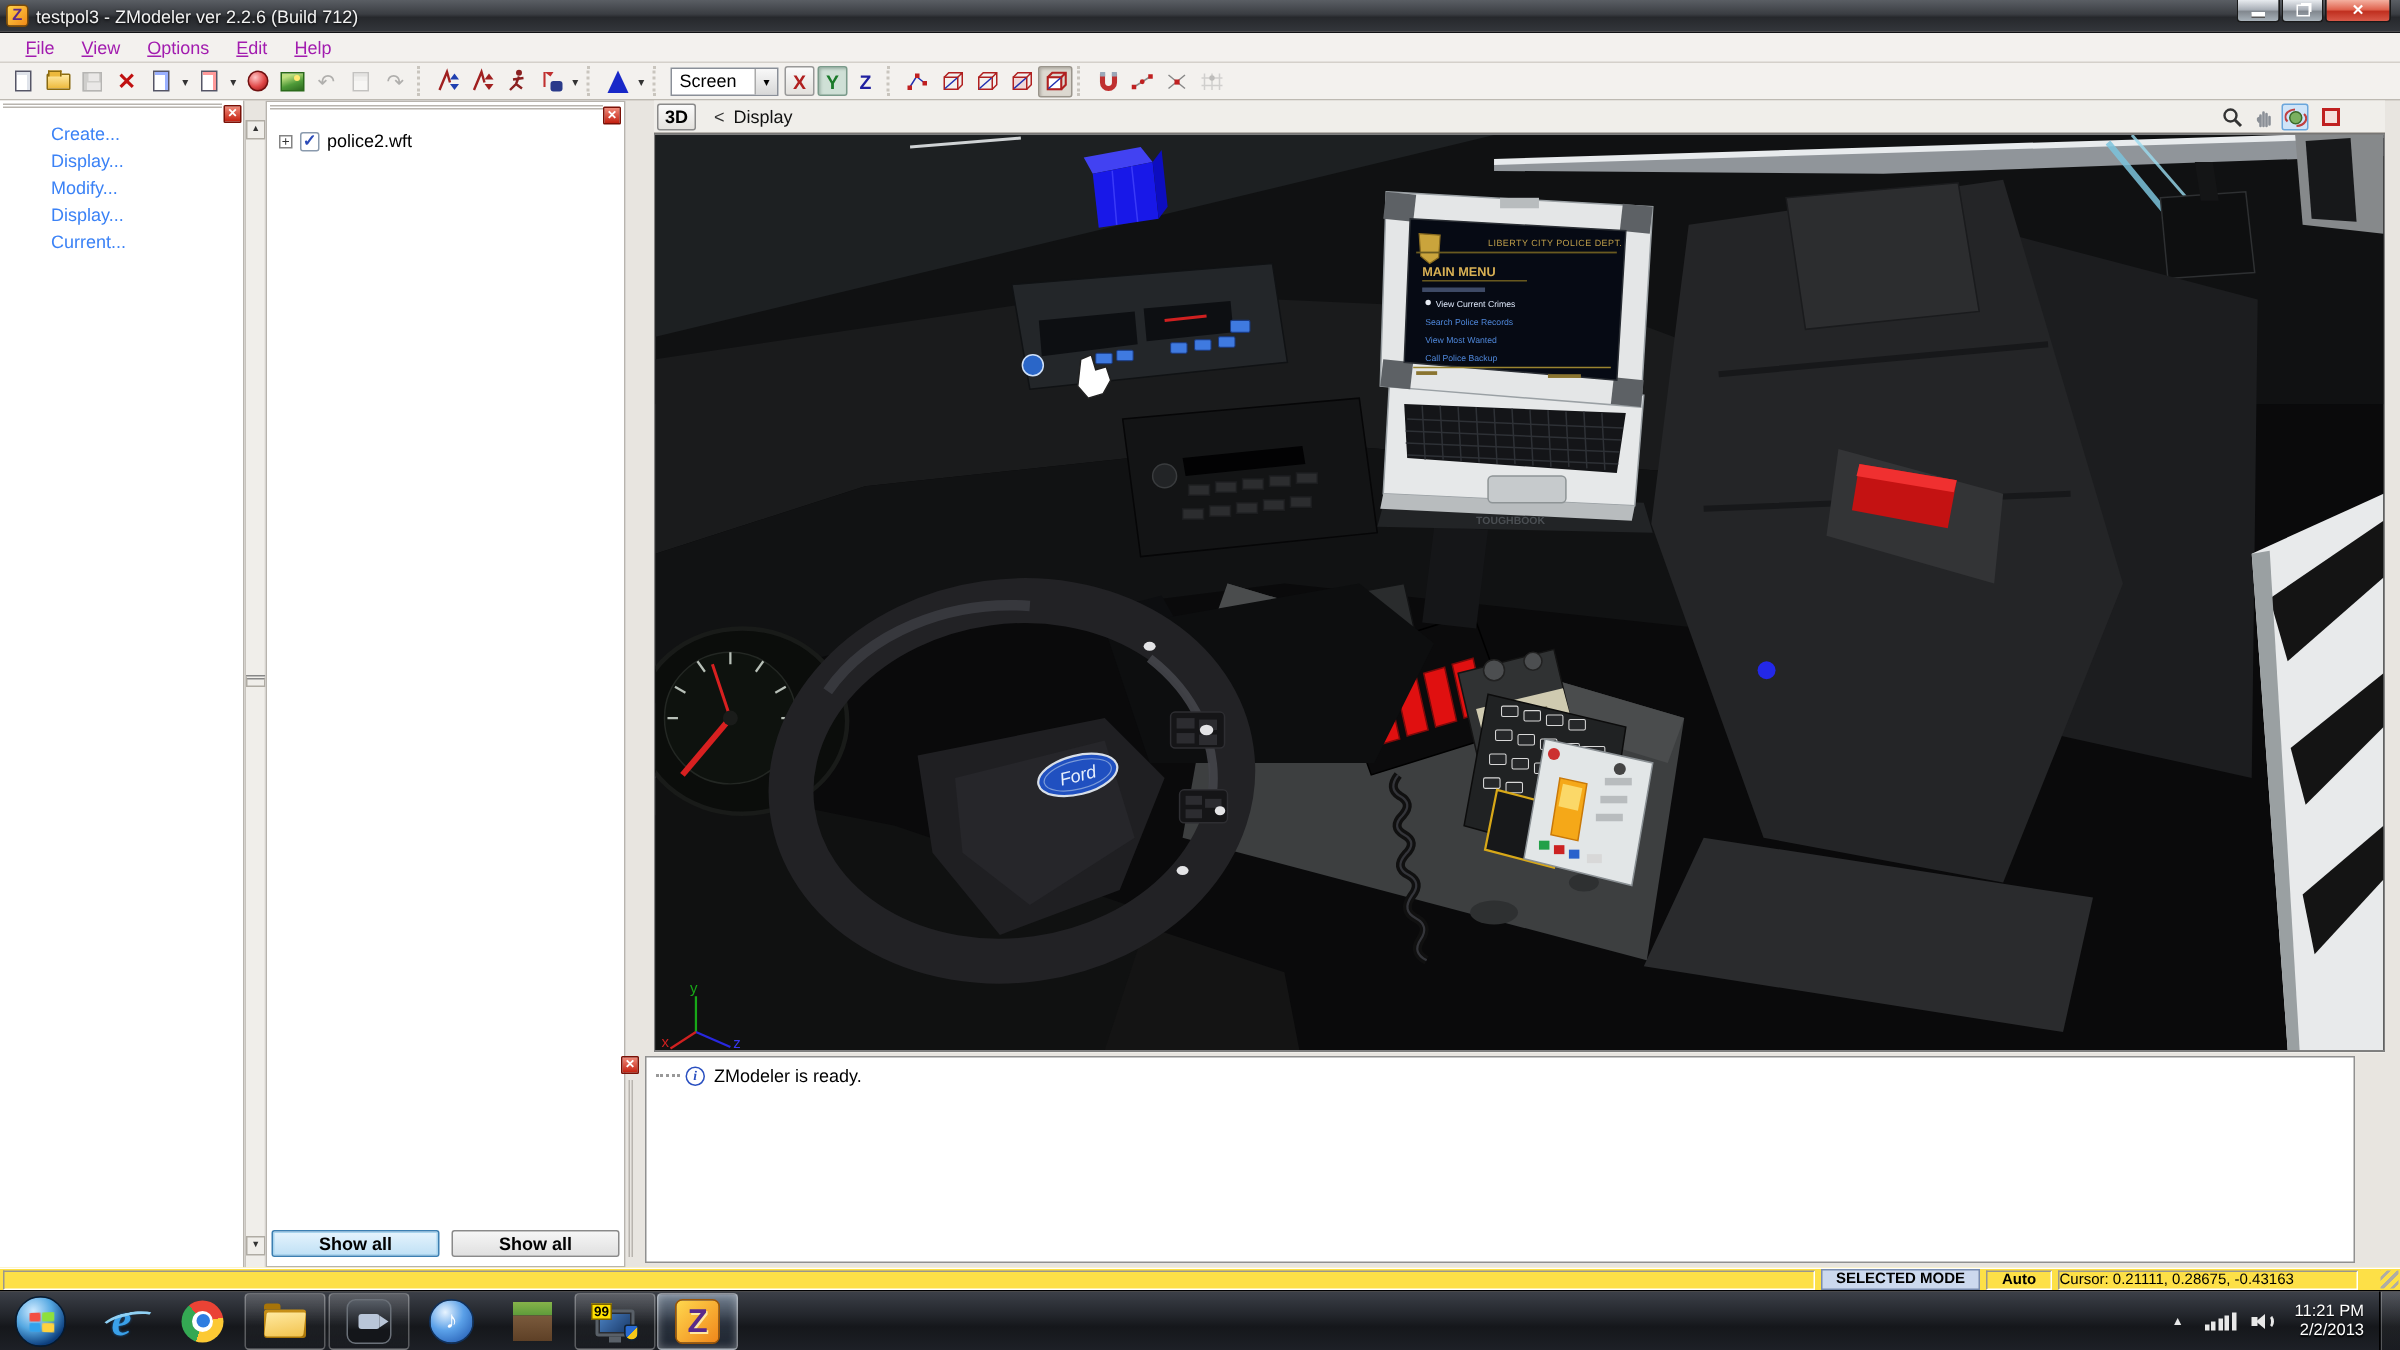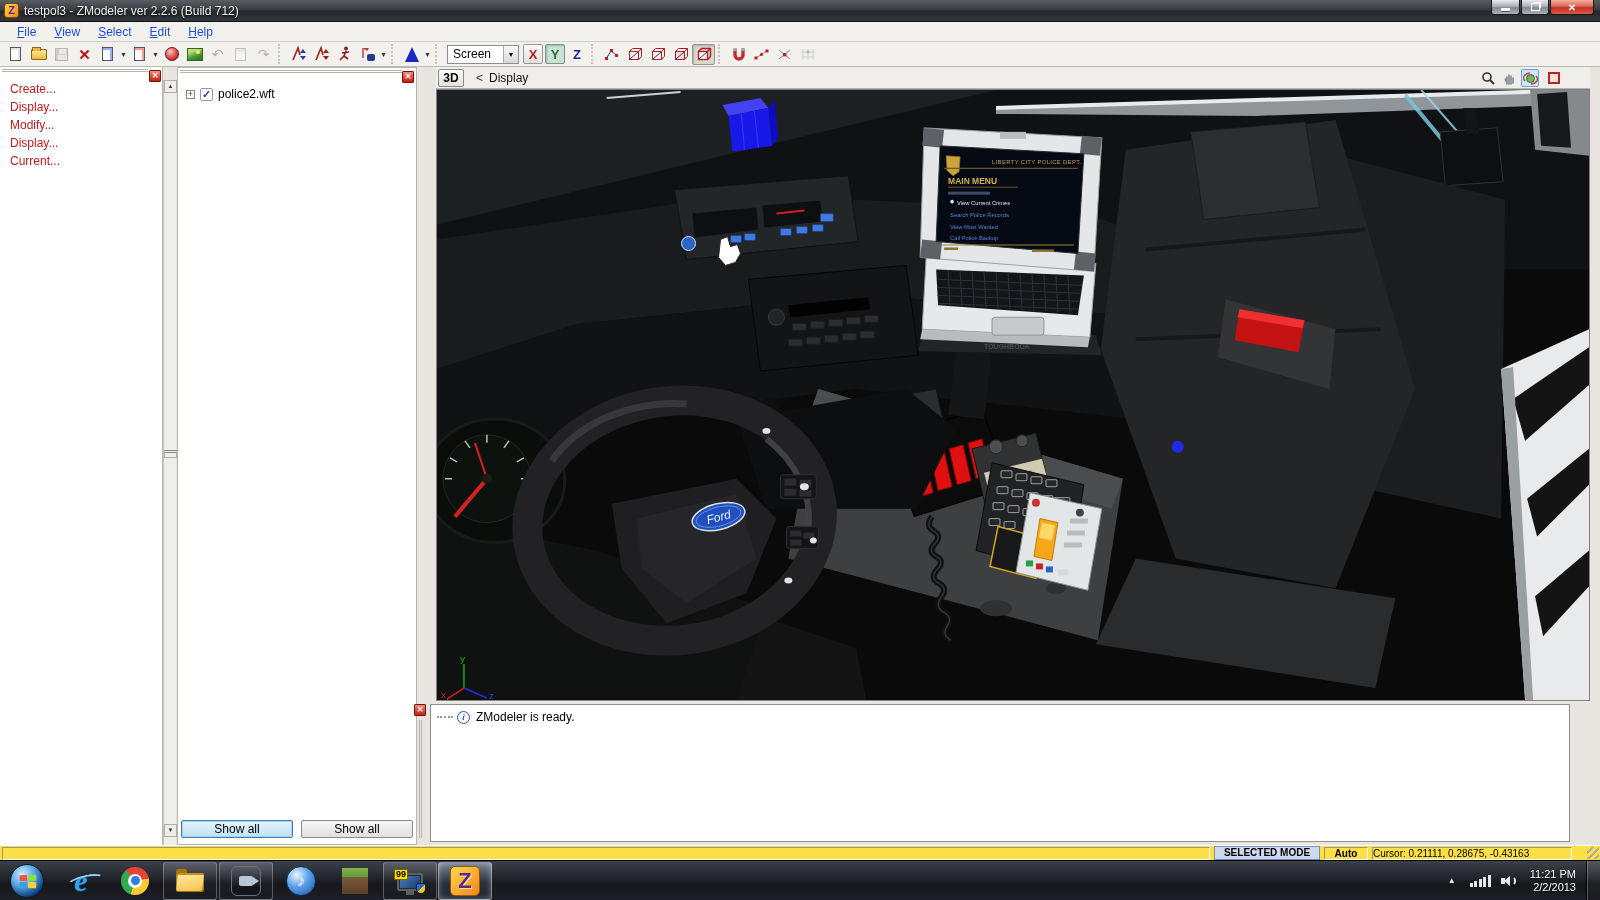--- a/index.html
+++ b/index.html
@@ -18,21 +18,21 @@
     background:linear-gradient(#e8ebef,#aab0b8 45%,#82888f 55%,#a8b2ba); margin-left:1px;
     display:flex; align-items:center; justify-content:center; color:#fff; }
   .wbtn.min { width:29px; } .wbtn.max { width:28px; }
   .wbtn.close { width:44px; background:linear-gradient(#f4b0a0,#e06450 45%,#c03020 55%,#d85848); font-weight:bold; font-size:10px; }
   .minglyph { width:9px; height:3px; background:#fff; box-shadow:0 1px 0 #555; margin-top:4px; }
   .maxglyph { width:9px; height:8px; border:1px solid #fff; box-shadow:2px -2px 0 -1px #fff; }
 
   
   .menubar { position:absolute; left:0; top:22px; width:1600px; height:20px; background:#f3f1ee;
     border-bottom:1px solid #d4d0ca; display:flex; align-items:center; padding-left:8px; }
-  .mi { display:inline-block; padding:2px 9px; color:#1d4ed8; cursor:default; }
+  .mi { display:inline-block; padding:2px 9px; color:#a21caf; cursor:default; }
   .mi::first-letter { text-decoration:underline; }
 
   
   .toolbar { position:absolute; left:0; top:42px; width:1600px; height:25px; background:#f3f1ee;
     border-bottom:1px solid #bdb9b2; display:flex; align-items:center; padding-left:4px; }
   .tsep { width:6px; height:20px; border-left:2px dotted #c9c5be; margin:0 3px; }
   .ti { width:23px; height:21px; display:flex; align-items:center; justify-content:center; position:relative; }
   .ti.dis { opacity:.38; filter:grayscale(1); }
   .caret { font-size:8px; color:#333; width:9px; text-align:center; }
   .icpage { width:11px; height:14px; background:#fff; border:1px solid #556; box-shadow:inset -2px 2px 0 #dfe3ea; }
@@ -56,35 +56,35 @@
   .axbtn.y { color:#1a7a2a; border:1px solid #7a9a8a; background:#cfe0d6; box-shadow:inset 1px 1px 2px #9ab0a4; border-radius:2px; }
   .axbtn.z { color:#2020a0; }
   .ti.pressed { background:#dcd8d0; border:1px solid #9a958c; box-shadow:inset 1px 1px 2px #b0aca4; border-radius:2px; }
 
   
   .panelgrip { height:9px; border-top:3px double #b8b4ae; margin:2px 14px 2px 2px; }
   .redx { position:absolute; width:12px; height:12px; background:linear-gradient(#f08a7a,#c42010); border:1px solid #7a1006;
     color:#fff; font-size:8px; line-height:10px; text-align:center; font-weight:bold; border-radius:1px; }
   .commands { position:absolute; left:0; top:67px; width:163px; height:778px; background:#fff; border-right:1px solid #b8b4ae; }
   .commands .redx { right:1px; top:3px; }
-  .cmditem { padding:2px 0 2px 10px; color:#b91c1c; cursor:pointer; }
+  .cmditem { padding:2px 0 2px 10px; color:#3b82f6; cursor:pointer;margin-left:24px; }
   .cscroll { position:absolute; right:-14px; top:13px; width:13px; height:765px; background:#f0eeea; border-left:1px solid #c8c4be; }
   .sbtn { width:13px; height:13px; background:#f0eeea; border:1px solid #b0aca4; font-size:6px; line-height:11px; text-align:center; color:#333; }
   .sbtn.mid { position:absolute; top:370px; border-top:3px double #888; height:8px; }
   .sbtn.bot { position:absolute; bottom:8px; }
 
   .treepanel { position:absolute; left:177px; top:67px; width:240px; height:778px; background:#fff; border:1px solid #b8b4ae; }
   .treepanel .redx { right:2px; top:3px; }
   .treerow { display:flex; align-items:center; margin:8px 0 0 8px; }
   .expbox { width:9px; height:9px; border:1px solid #848484; background:#fff; font-size:9px; line-height:7px; text-align:center; color:#333; margin-right:5px; }
   .chk { width:13px; height:13px; border:1px solid #8a9aad; background:#fff; color:#2a4ab8; font-size:11px; line-height:11px; text-align:center; font-weight:bold; margin-right:5px; border-radius:2px; }
   .treelabel { font-size:12px; }
   .treebtns { position:absolute; bottom:6px; left:3px; right:3px; display:flex; gap:8px; }
   .tbtnw { flex:1; height:18px; text-align:center; font-size:12px; line-height:16px;
-    background:linear-gradient(#f6f6f6,#e0e0e0); border:1px solid #8a8a8a; border-radius:2px; }
+    background:linear-gradient(#f6f6f6,#e0e0e0); border:1px solid #8a8a8a; border-radius:2px;font-weight:bold; }
   .tbtnw.focus { background:linear-gradient(#e6f4fd,#bfe0f5); border:1px solid #3c7fb1; box-shadow:0 0 0 1px #a8d4ee inset; }
 
   
   .viewport { position:absolute; left:436px; top:67px; width:1154px; height:635px; background:#f0eeea; }
   .vphead { height:22px; display:flex; align-items:center; border-bottom:1px solid #b8b4ae; position:relative; }
   .btn3d { width:26px; height:18px; margin-left:2px; text-align:center; font-weight:bold; font-size:12px; line-height:16px;
     background:linear-gradient(#fbfbfb,#e4e2de); border:1px solid #8a8a8a; border-radius:2px; }
   .vpback { color:#333; margin:0 6px 0 12px; font-size:12px; }
   .vptab { font-size:12px; color:#111; }
   .vptools { position:absolute; right:30px; top:2px; display:flex; align-items:center; gap:3px; }
@@ -181,21 +181,21 @@
       </div>
     <div class="wbtn close">
         <span>✕</span>
       </div>
   </div>
 </div>
 
 <div class="menubar">
   <span class="mi">File</span>
   <span class="mi">View</span>
-  <span class="mi">Select</span>
+  <span class="mi">Options</span>
   <span class="mi">Edit</span>
   <span class="mi">Help</span>
 </div>
 
 <div class="toolbar">
   <div class="ti">
       <div class="icpage"></div>
     </div>
   <div class="ti">
       <div class="icfolder"></div>

